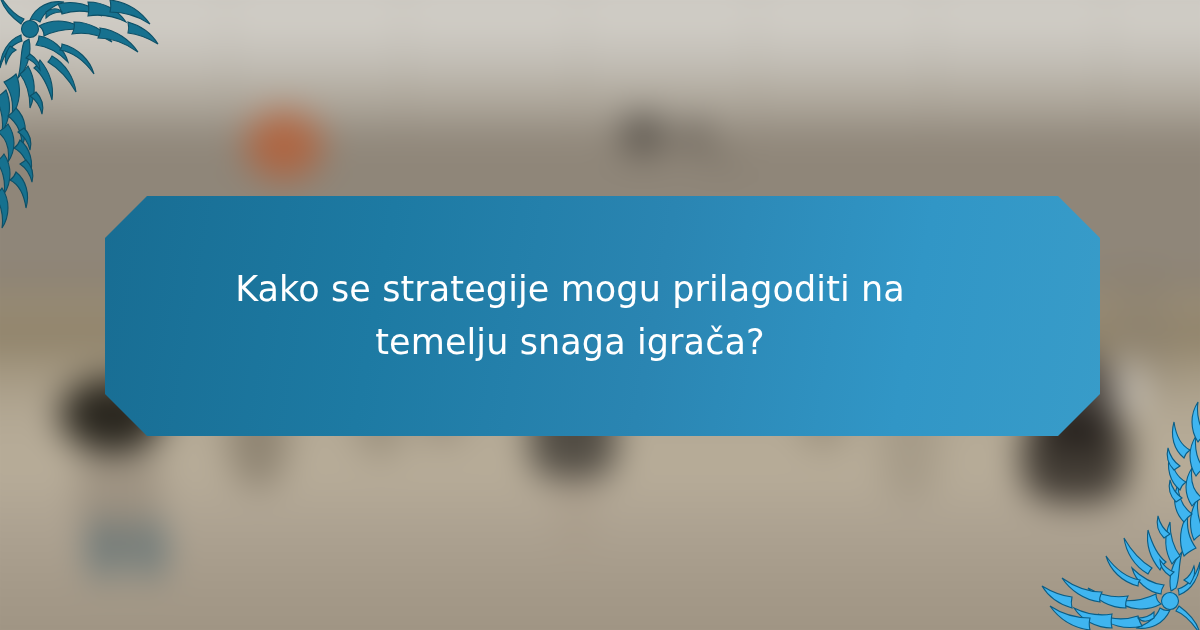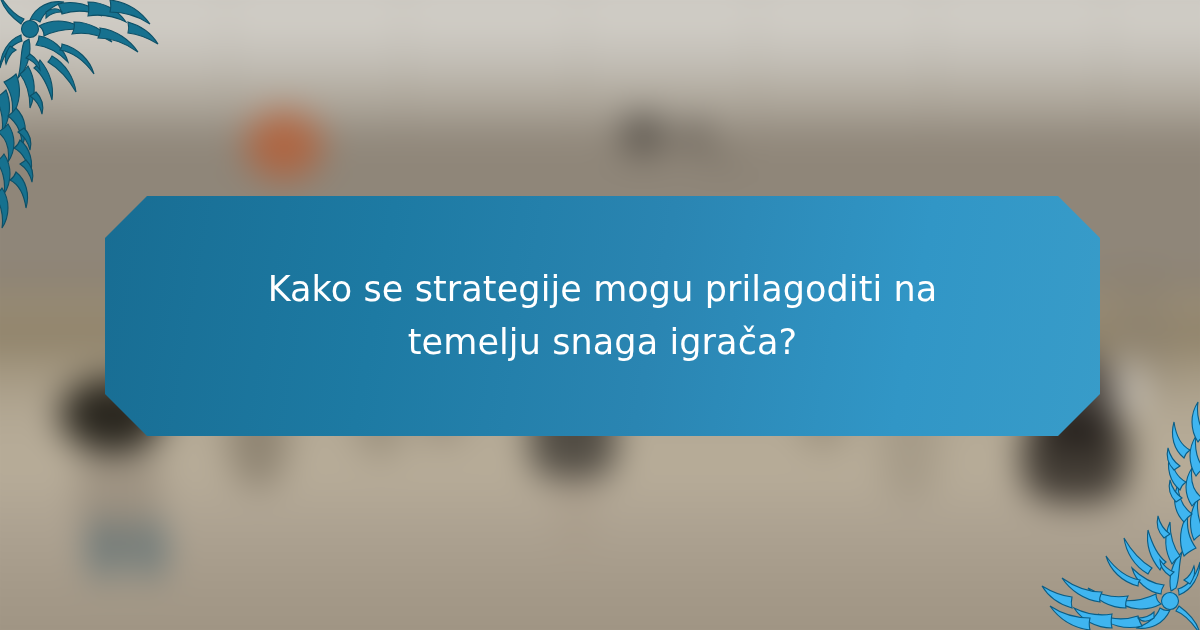--- a/index.html
+++ b/index.html
@@ -127,21 +127,21 @@
       calc(100% - 42px) 0,
       100% 42px,
       100% calc(100% - 42px),
       calc(100% - 42px) 100%,
       42px 100%,
       0 calc(100% - 42px),
       0 42px
     );
     display: flex;
     align-items: center;
-    justify-content: center;
+    justify-content: flex-start;
     box-sizing: border-box;
     padding: 0 120px;
     border-radius: 19px;
   }
   .banner-title {
     margin: 0;
     color: #ffffff;
     font-family: "DejaVu Sans", sans-serif;
     font-size: 35px;
     font-weight: 400;

